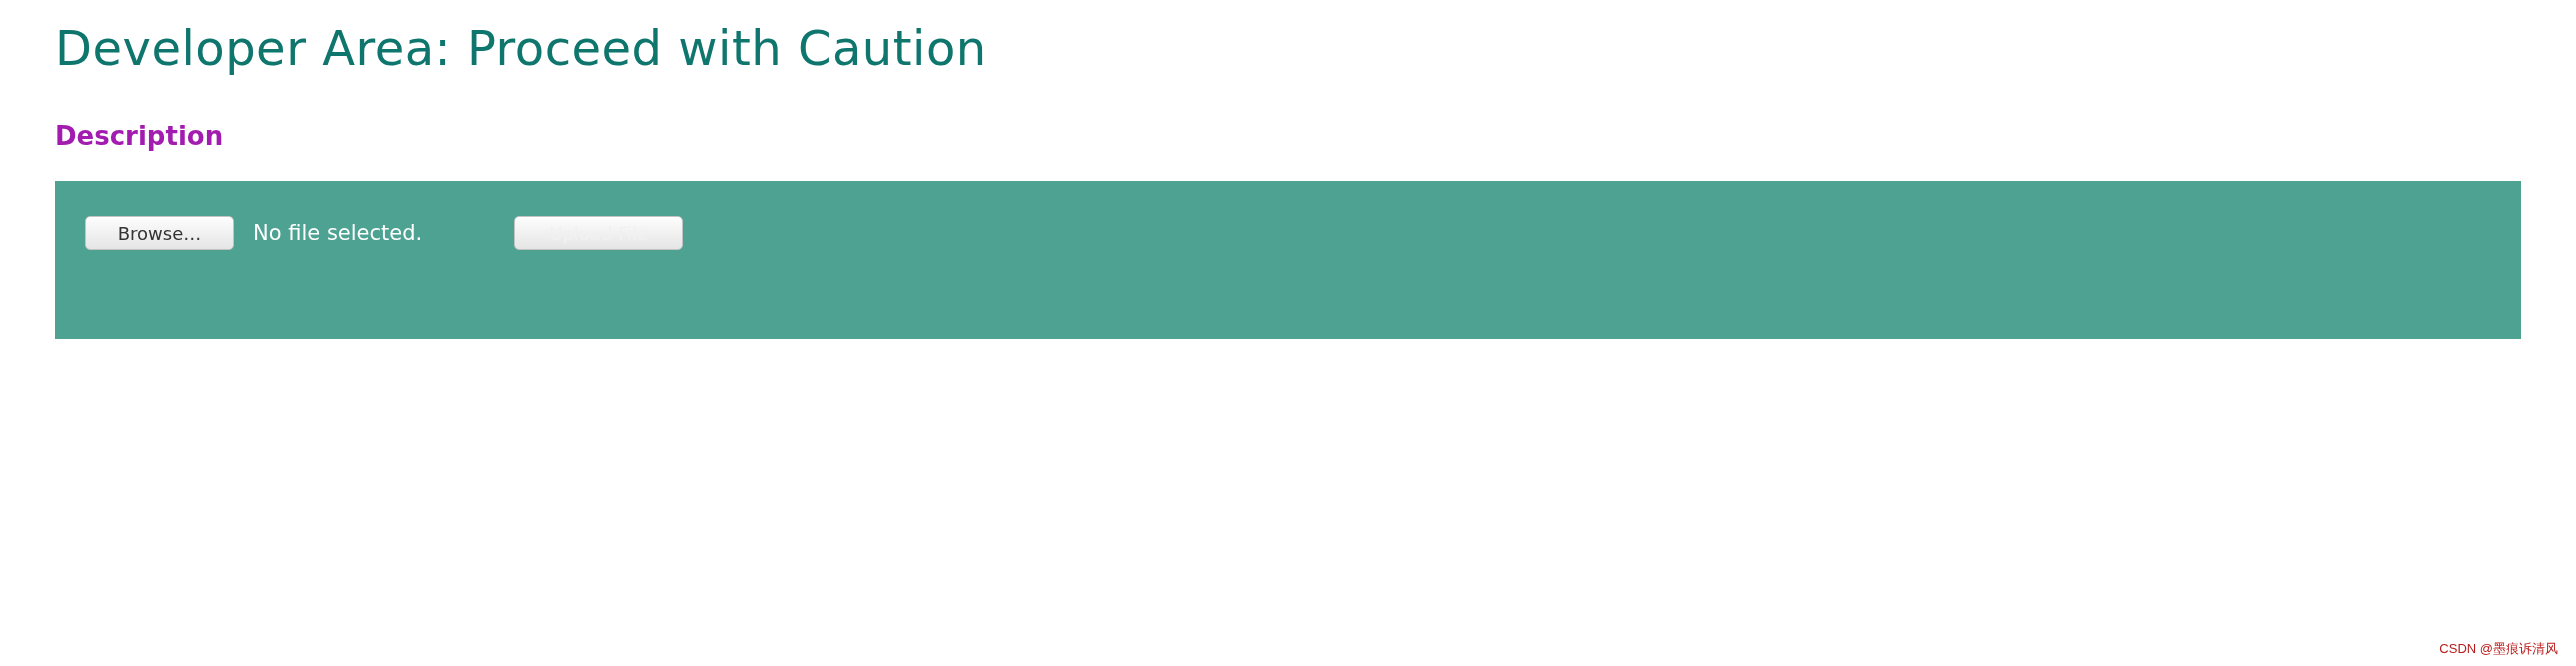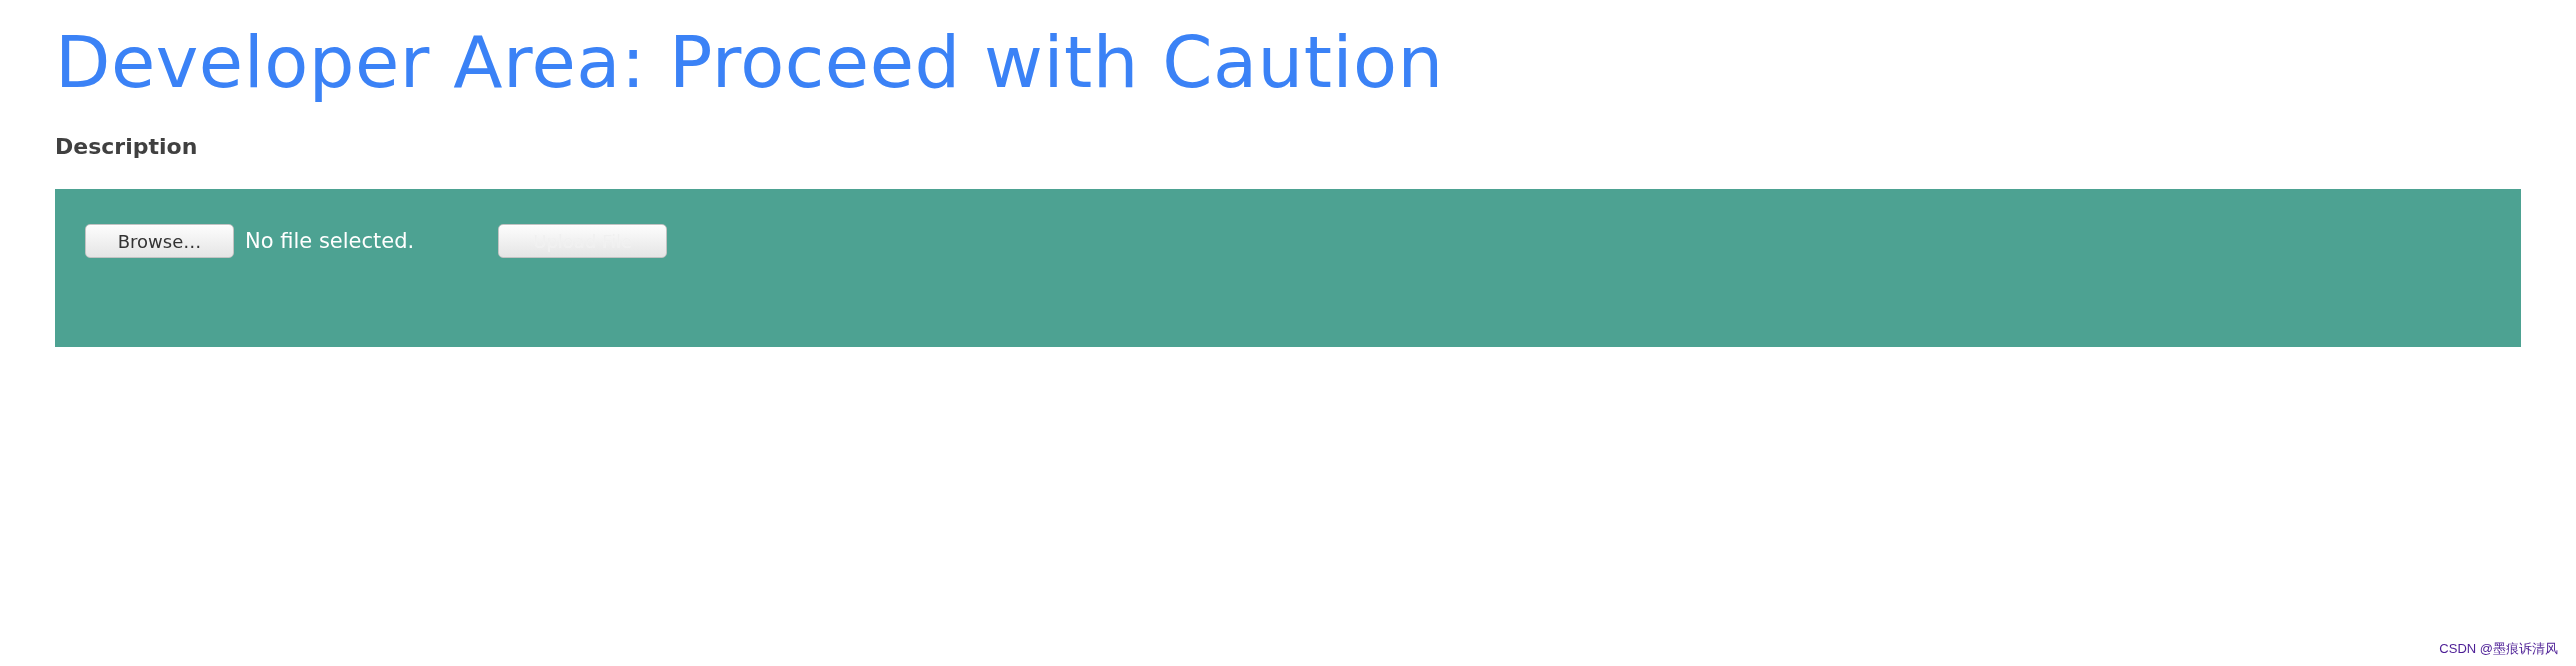--- a/index.html
+++ b/index.html
@@ -10,46 +10,47 @@
     body {
       font-family: "DejaVu Sans", "Segoe UI", Verdana, Arial, sans-serif;
       background: #ffffff;
       padding: 0;
     }
     .page {
       padding: 20px 55px 40px 55px;
       max-width: 2576px;
     }
     .page-title {
-      font-size: 72px;
+      font-size: 48px;
       font-weight: 400;
-      color: #3b82f6;
-      margin-bottom: 30px;
+      color: #0f766e;
+      margin-bottom: 45px;
       letter-spacing: 0.5px;
     }
     .section-label {
-      font-size: 22px;
+      font-size: 26px;
       font-weight: 700;
-      color: #404040;
+      color: #a21caf;
       margin-bottom: 30px;
     }
     .description-text {
       font-size: 22px;
       font-weight: 400;
       color: #3a3a3a;
       margin-bottom: 30px;
     }
     .upload-panel {
       background: #4da292;
       padding: 35px 30px 89px 30px;
       width: 100%;
     }
     .upload-row {
       display: flex;
       align-items: center;
+      gap: 8px;
     }
     .btn {
       display: inline-flex;
       align-items: center;
       justify-content: center;
       height: 34px;
       padding: 0 18px;
       background: linear-gradient(to bottom, #fdfdfd 0%, #e5e5e5 100%);
       border: 1px solid #c3c3c3;
       border-radius: 5px;
@@ -71,21 +72,21 @@
       font-size: 21px;
       color: #ffffff;
       margin-left: 11px;
       margin-right: 84px;
     }
     .watermark {
       position: fixed;
       bottom: 8px;
       right: 18px;
       font-size: 13px;
-      color: #4c1d95;
+      color: #b91c1c;
       font-family: Arial, sans-serif;
     }
   </style>
 </head>
 <body>
 
 <div class="page">
 
   <h1 class="page-title">Developer Area: Proceed with Caution</h1>
 

